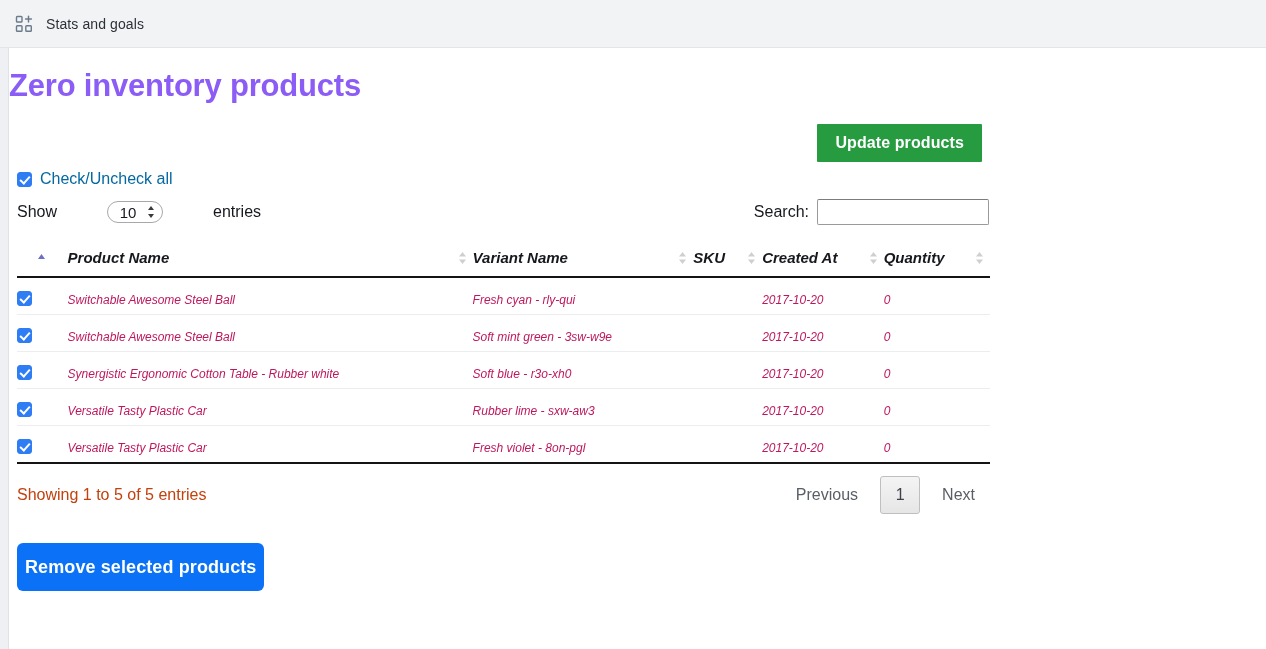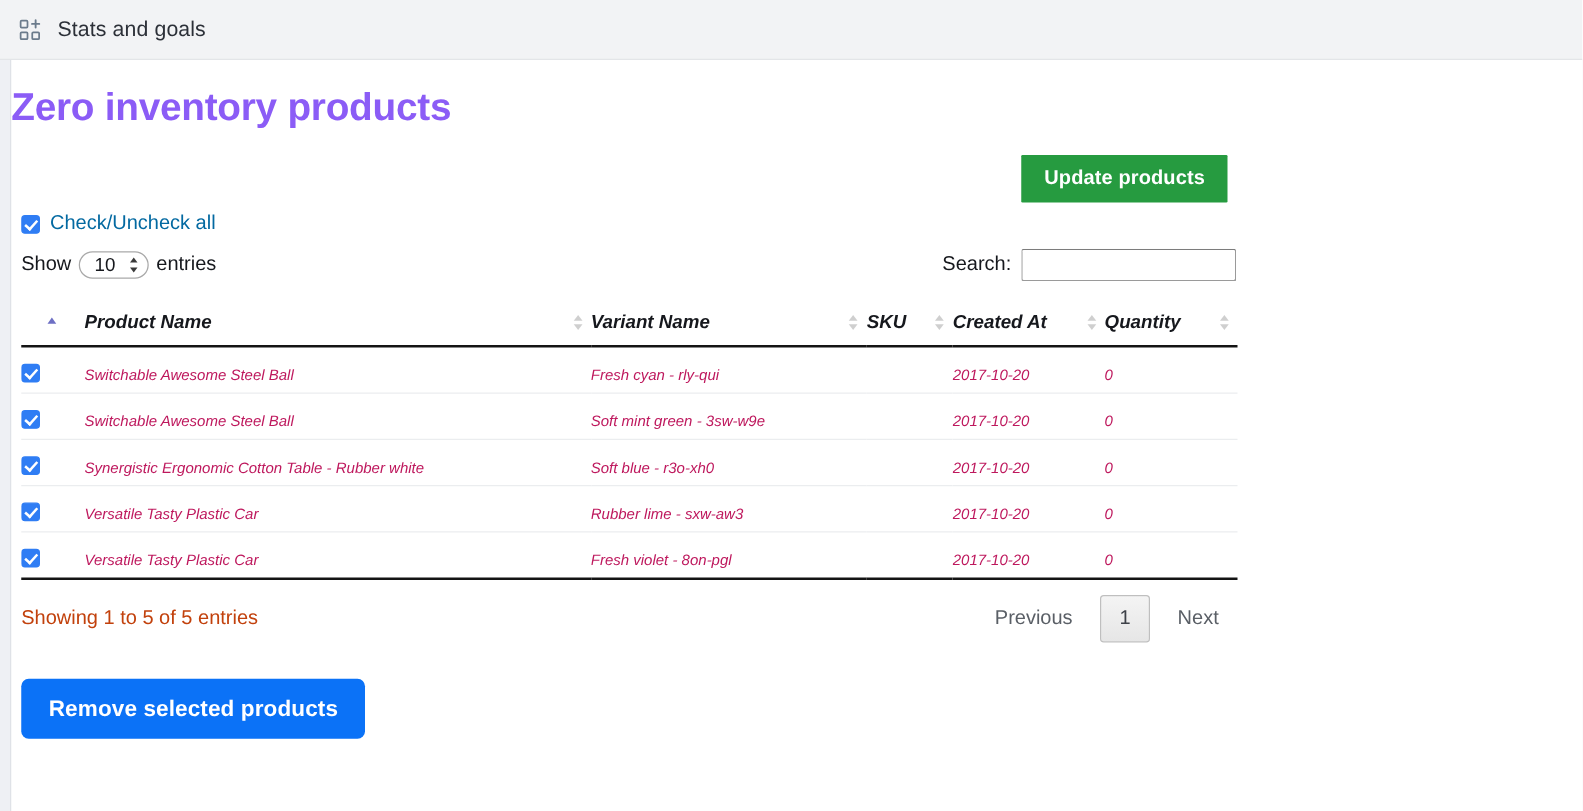--- a/index.html
+++ b/index.html
@@ -21,21 +21,21 @@
     align-items: center;
     padding-left: 14px;
   }
   .topbar-icon {
     width: 20px; height: 20px;
     display: block;
     margin-right: 12px;
     flex: 0 0 auto;
   }
   .topbar-title {
-    font-size: 17px;
+    font-size: 14px;
     color: #2c3038;
     letter-spacing: 0.1px;
   }
 
   
   .page {
     position: relative;
     width: 1266px;
     height: 601px;
     background: #eef0f4;
@@ -130,20 +130,21 @@
     align-items: center;
     margin-top: 9px;
     padding: 0 1px 0 8px;
     width: 981px;
   }
   .dt-length {
     font-size: 16px;
     color: #16181d;
     display: flex;
     align-items: center;
+    gap: 44px;
   }
   .mac-select {
     display: inline-flex;
     align-items: center;
     justify-content: center;
     position: relative;
     margin: 0 6px;
     height: 22px;
     min-width: 56px;
     padding: 0 22px 0 8px;
@@ -268,21 +269,21 @@
   .btn-remove {
     display: block;
     margin: 32px 0 0 8px;
     background: #0b72f7;
     color: #ffffff;
     border: none;
     border-radius: 6px;
     font-size: 18px;
     font-weight: 700;
     font-family: "Liberation Sans", sans-serif;
-    padding: 0 22px;
+    padding: 0 8px;
     height: 48px;
     line-height: 48px;
     cursor: pointer;
     letter-spacing: 0.1px;
     text-align: right;
   }
 </style>
 </head>
 <body>
 

